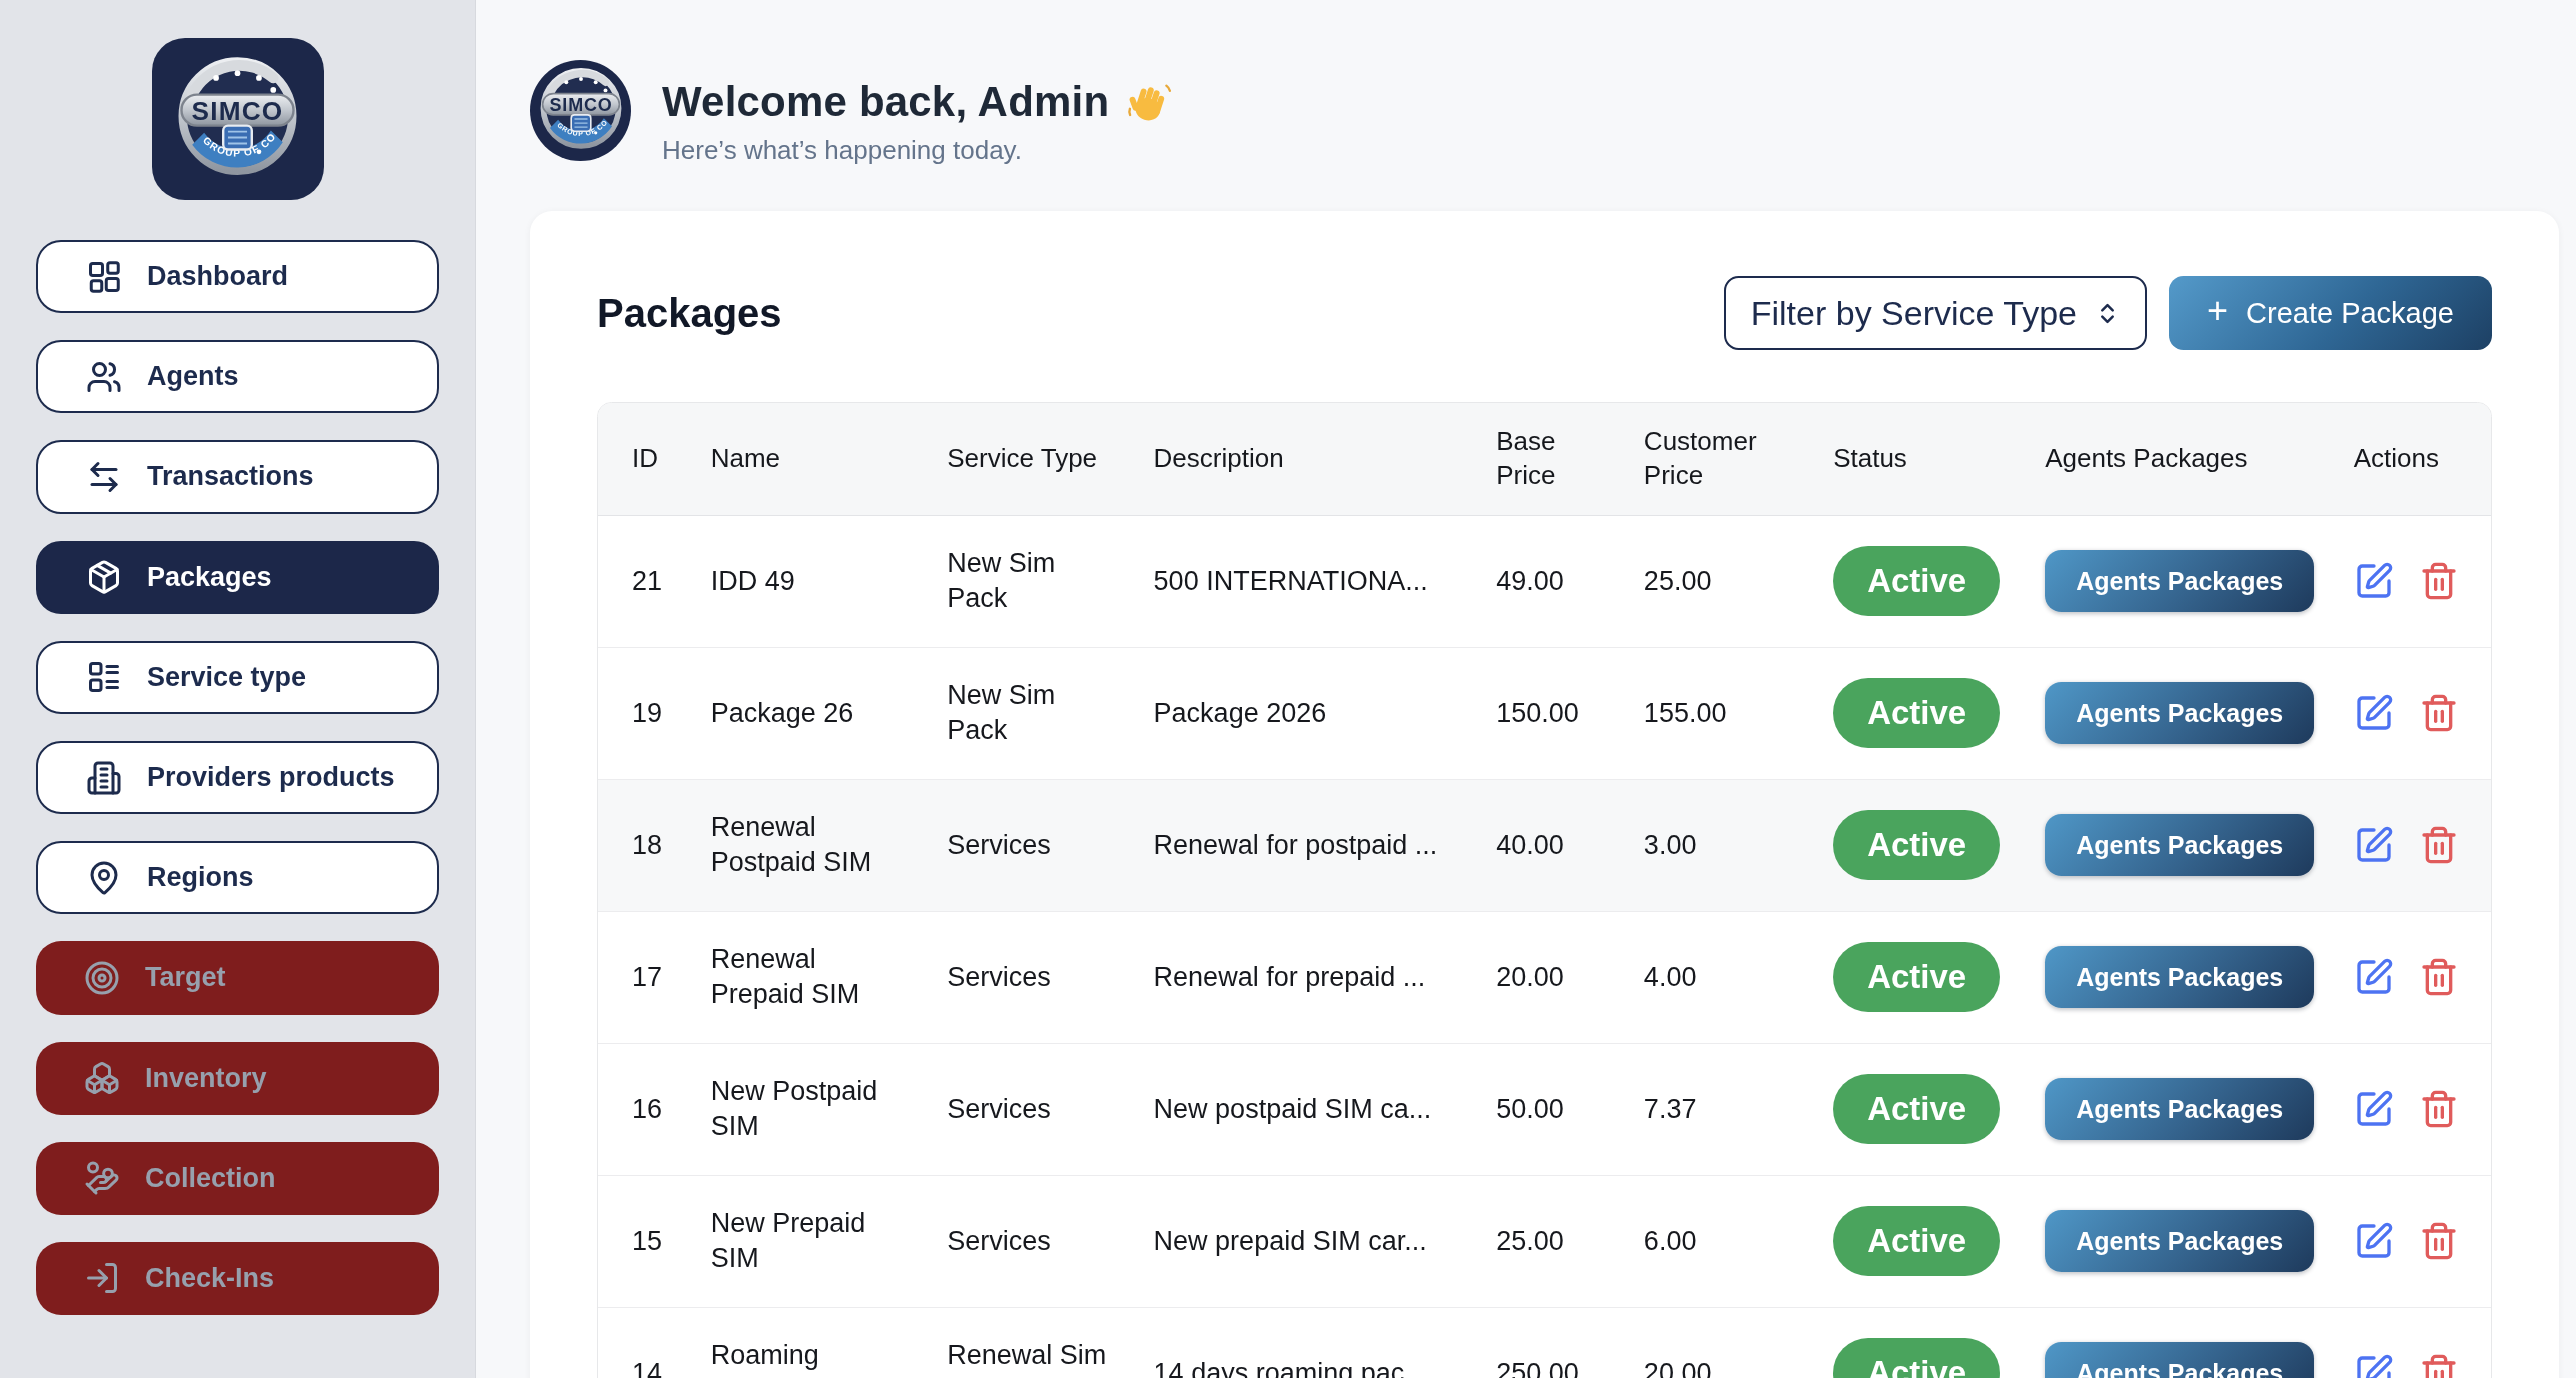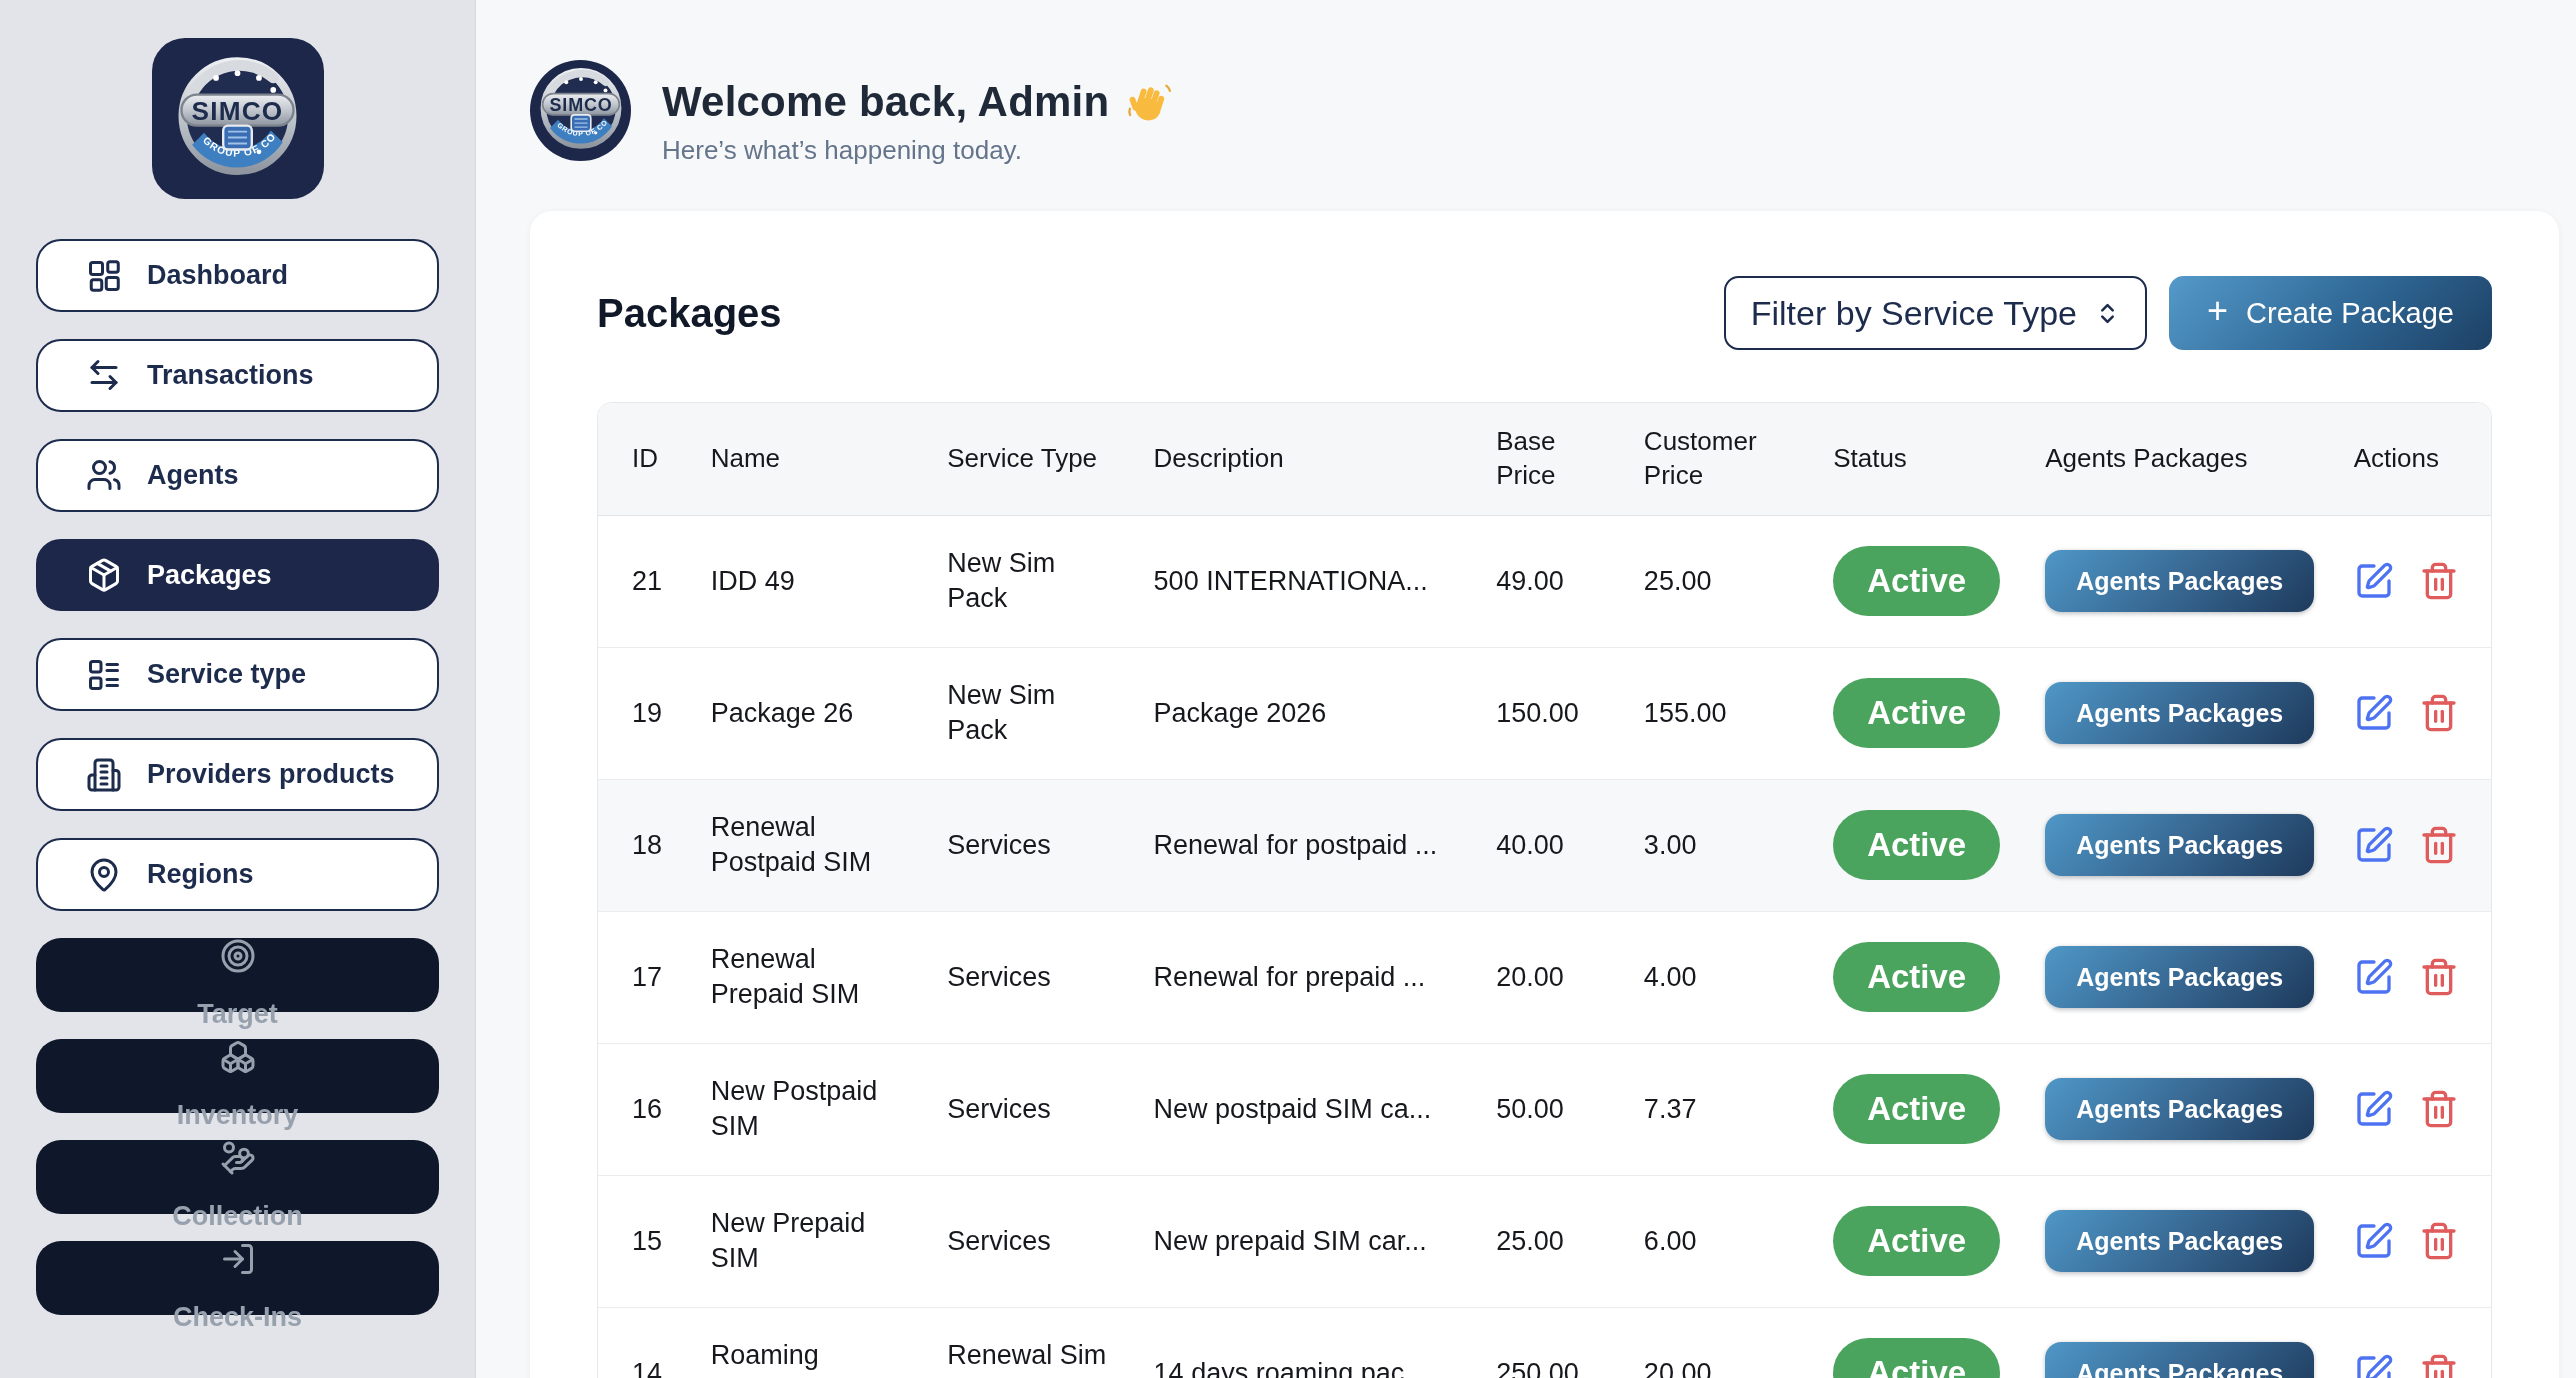--- a/index.html
+++ b/index.html
@@ -19,21 +19,21 @@
   .logo-box svg { width:143px; height:143px; }
   .nav-item {
     height:74px; border-radius:25px; display:flex; align-items:center; gap:25px;
     padding:0 48px; margin-bottom:27px; font-size:27px; font-weight:600;
     color:#1d2b4d; background:#ffffff; border:2.7px solid #1d2b4d; cursor:pointer;
     white-space:nowrap;
   }
   .nav-item svg { width:36px; height:36px; flex-shrink:0; stroke:currentColor; fill:none;
     stroke-width:2; stroke-linecap:round; stroke-linejoin:round; }
   .nav-item.active { background:#1c2749; border-color:#1c2749; color:#ffffff; font-weight:700; }
-  .nav-item.disabled { background:#0f172a; border:none; color:#97a0ad; cursor:default;flex-direction:column; }
+  .nav-item.disabled { background:#7f1d1d; border:none; color:#97a0ad; cursor:default; }
 
   
   .main { flex:1; padding:54px 14.5px 0 54px; min-width:0; }
   .welcome { display:flex; align-items:center; gap:31px; margin-bottom:45px; }
   .avatar { width:101px; height:101px; border-radius:50%; background:#1c2749;
     display:flex; align-items:center; justify-content:center; overflow:hidden; flex-shrink:0; }
   .avatar svg { width:98px; height:98px; }
   .welcome-title { font-size:42px; font-weight:700; color:#1f2937; letter-spacing:0.2px;
     display:flex; align-items:center; gap:16.3px;margin-top:24px; }
   .welcome-title .wave { width:47px; height:47px; }
@@ -138,36 +138,36 @@
         <rect x="3" y="3" width="8" height="8" rx="1.5"></rect>
           <rect x="14.5" y="2.5" width="7" height="7" rx="1.5"></rect>
         <rect x="3.5" y="14.5" width="7" height="7" rx="1.5"></rect>
           <rect x="13.5" y="13" width="8" height="8" rx="1.5"></rect>
       </svg>
       <span>Dashboard</span>
     </div>
 
     <div class="nav-item">
       <svg viewBox="0 0 24 24">
+        <path d="M16 21v-2a4 4 0 0 0-4-4H6a4 4 0 0 0-4 4v2"></path>
+          <circle cx="9" cy="7" r="4"></circle>
+        <path d="M22 21v-2a4 4 0 0 0-3-3.87"></path>
+          <path d="M16 3.13a4 4 0 0 1 0 7.75"></path>
+      </svg>
+      <span>Agents</span>
+    </div>
+
+    <div class="nav-item">
+      <svg viewBox="0 0 24 24">
         <path d="M8 3 4 7l4 4"></path>
           <path d="M4 7h16"></path>
           <path d="m16 21 4-4-4-4"></path>
           <path d="M20 17H4"></path>
       </svg>
       <span>Transactions</span>
-    </div>
-
-    <div class="nav-item">
-      <svg viewBox="0 0 24 24">
-        <path d="M16 21v-2a4 4 0 0 0-4-4H6a4 4 0 0 0-4 4v2"></path>
-          <circle cx="9" cy="7" r="4"></circle>
-        <path d="M22 21v-2a4 4 0 0 0-3-3.87"></path>
-          <path d="M16 3.13a4 4 0 0 1 0 7.75"></path>
-      </svg>
-      <span>Agents</span>
     </div>
 
     <div class="nav-item active">
       <svg viewBox="0 0 24 24">
         <path d="M11 21.73a2 2 0 0 0 2 0l7-4A2 2 0 0 0 21 16V8a2 2 0 0 0-1-1.73l-7-4a2 2 0 0 0-2 0l-7 4A2 2 0 0 0 3 8v8a2 2 0 0 0 1 1.73z"></path>
         <path d="M12 22V12"></path>
           <path d="m3.3 7 8.7 5 8.7-5"></path>
           <path d="m7.5 4.27 9 5.15"></path>
       </svg>
       <span>Packages</span>

